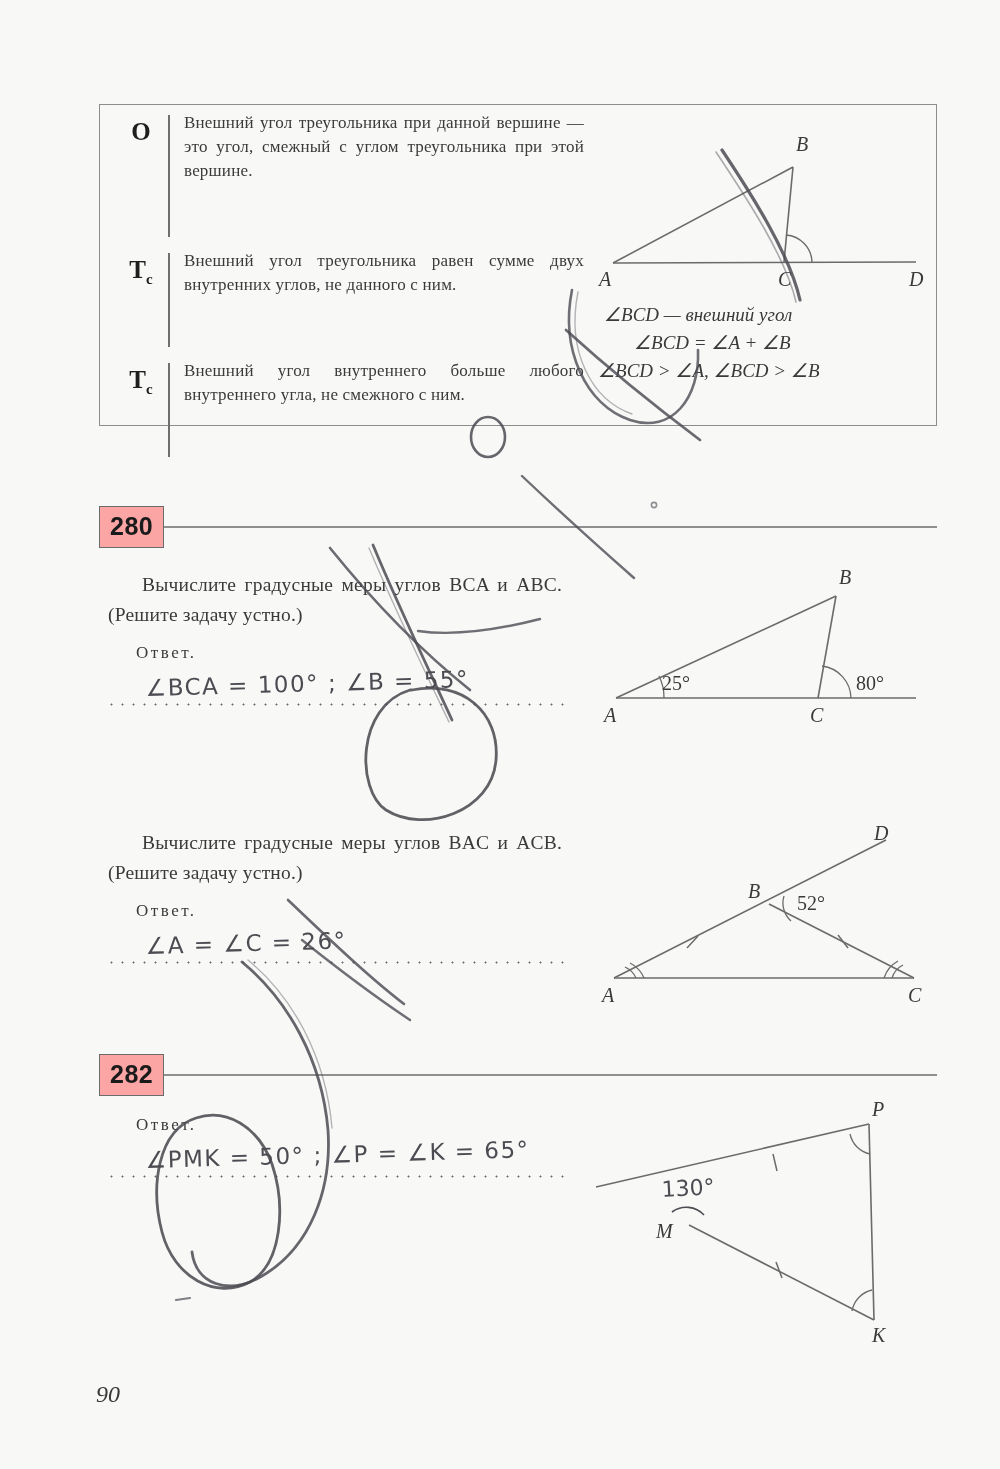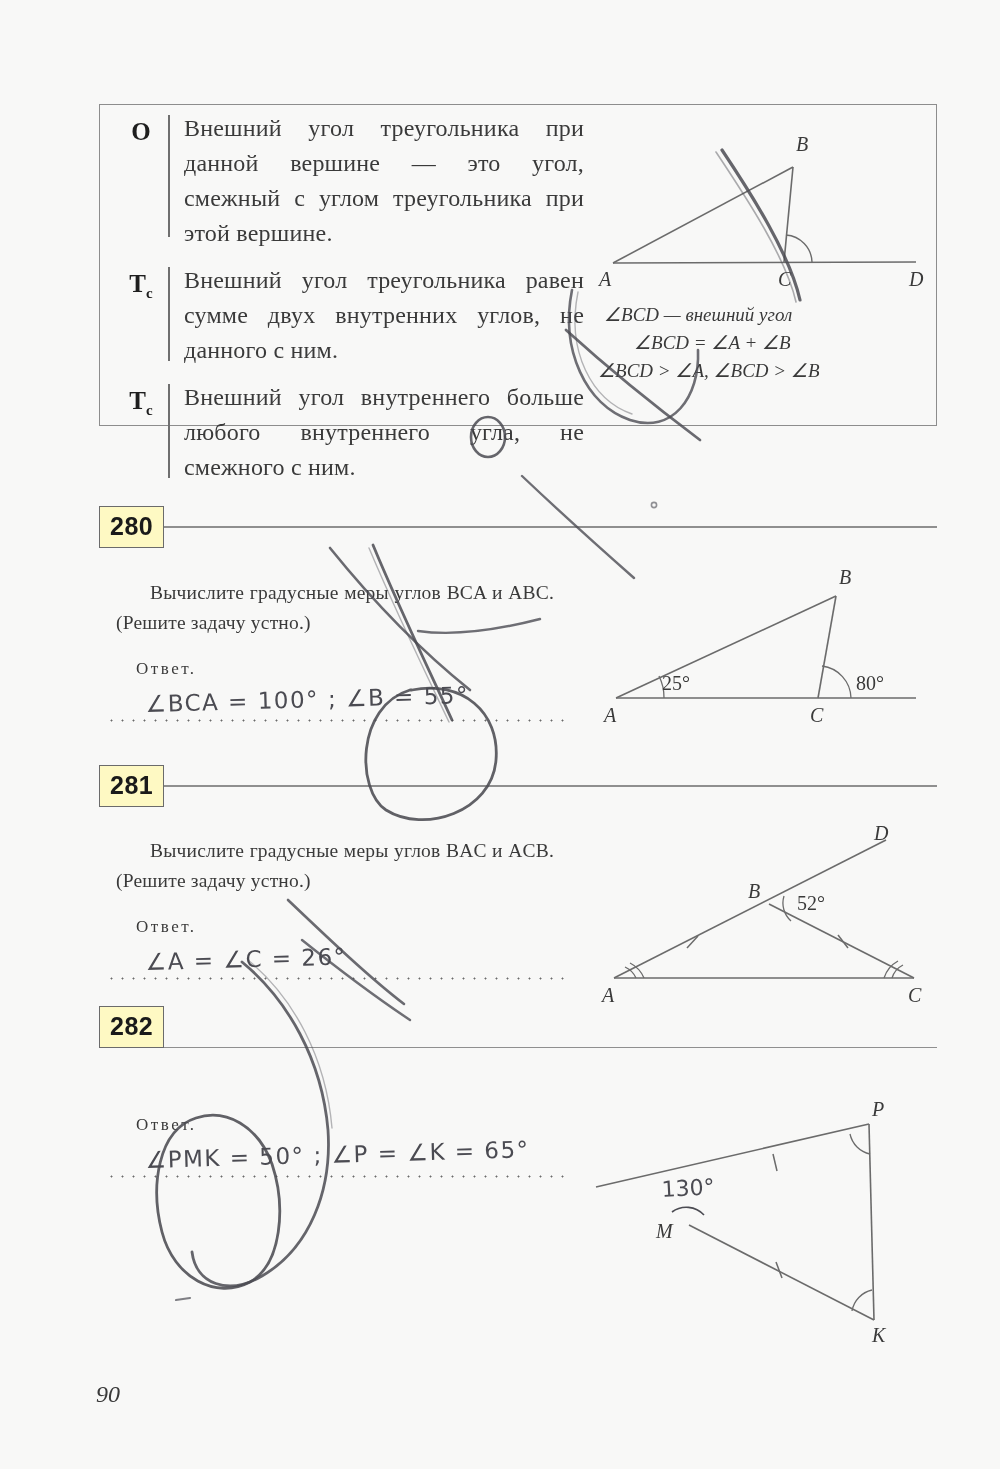--- a/index.html
+++ b/index.html
@@ -55,22 +55,22 @@
   }
   .def-rule {
     flex: 0 0 2px;
     align-self: stretch;
     background: #6f6f6f;
     margin-right: 14px;
     margin-top: 4px;
   }
   .def-text {
     flex: 1 1 auto;
-    font-size: 24px;
-    line-height: 35px;
+    font-size: 17px;
+    line-height: 24px;
     text-align: justify;
     text-align-last: left;
     color: #3a3a3a;
     letter-spacing: 0.2px;
   }
   .def-row.r1 .def-rule { height: 122px; }
   .def-row.r2 .def-rule { height: 94px; }
   .def-row.r3 .def-rule { height: 94px; }
 
   
@@ -80,21 +80,21 @@
   
   .ex-head {
     position: absolute;
     display: flex;
     align-items: center;
     width: 838px;
     left: 99px;
   }
   .ex-num {
     border: 1.8px solid #6b6b6b;
-    background: #fef9c3;
+    background: #fca5a5;
     font-family: "Liberation Sans", sans-serif;
     font-weight: bold;
     font-size: 25px;
     line-height: 1;
     padding: 7px 10px 8px 10px;
     color: #1a1a1a;
     letter-spacing: 0.5px;
   }
   .ex-line {
     flex: 1 1 auto;
@@ -107,21 +107,21 @@
     left: 100px;
     width: 470px;
     font-size: 19.5px;
     line-height: 30px;
     color: #3a3a3a;
   }
   .ex-p {
     text-align: justify;
     text-align-last: left;
     text-indent: 34px;
-    margin: 16px;
+    margin: 8px;
     letter-spacing: 0.2px;
   }
   .ex-answer-label {
     margin: 2px 0 0 36px;
     letter-spacing: 2.5px;
     font-size: 17px;
   }
   .answer-slot {
     position: relative;
     height: 42px;
@@ -256,24 +256,20 @@
       <path d="M 236 110 A 33 33 0 0 1 265 142" fill="none" stroke="#6b6b6b" stroke-width="1.3"></path>
 
       <text class="fig-label" x="18" y="166" font-size="20" fill="#3a3a3a">A</text>
       <text class="fig-label" x="253" y="28" font-size="20" fill="#3a3a3a">B</text>
       <text class="fig-label" x="224" y="166" font-size="20" fill="#3a3a3a">C</text>
       <text x="76" y="134" font-size="20" fill="#3a3a3a">25°</text>
       <text x="270" y="134" font-size="20" fill="#3a3a3a">80°</text>
     </svg>
   </div>
 
-  <div class="ex-head" style="top:765px;">
-    <div class="ex-num">281</div>
-    <div class="ex-line"></div>
-  </div>
 
   <div class="ex-body" style="top:820px;">
     <p class="ex-p">Вычислите градусные меры углов BAC и ACB. (Решите задачу устно.)</p>
     <div class="ex-answer-label">Ответ.</div>
     <div class="answer-slot">
       <div class="dots"></div>
       <div class="hand">∠A = ∠C = 26°</div>
     </div>
   </div>
 
@@ -298,21 +294,21 @@
       <line x1="252" y1="113" x2="262" y2="126" stroke="#6b6b6b" stroke-width="1.5"></line>
 
       <text class="fig-label" x="16" y="180" font-size="20" fill="#3a3a3a">A</text>
       <text class="fig-label" x="162" y="76" font-size="20" fill="#3a3a3a">B</text>
       <text class="fig-label" x="322" y="180" font-size="20" fill="#3a3a3a">C</text>
       <text class="fig-label" x="288" y="18" font-size="20" fill="#3a3a3a">D</text>
       <text x="211" y="88" font-size="20" fill="#3a3a3a">52°</text>
     </svg>
   </div>
 
-  <div class="ex-head" style="top:1006px;align-items:flex-end;">
+  <div class="ex-head" style="top:1054px;">
     <div class="ex-num">282</div>
     <div class="ex-line"></div>
   </div>
 
   <div class="ex-body" style="top:1108px;">
     <div class="ex-answer-label">Ответ.</div>
     <div class="answer-slot">
       <div class="dots"></div>
       <div class="hand">∠PMK = 50° ; ∠P = ∠K = 65°</div>
     </div>

